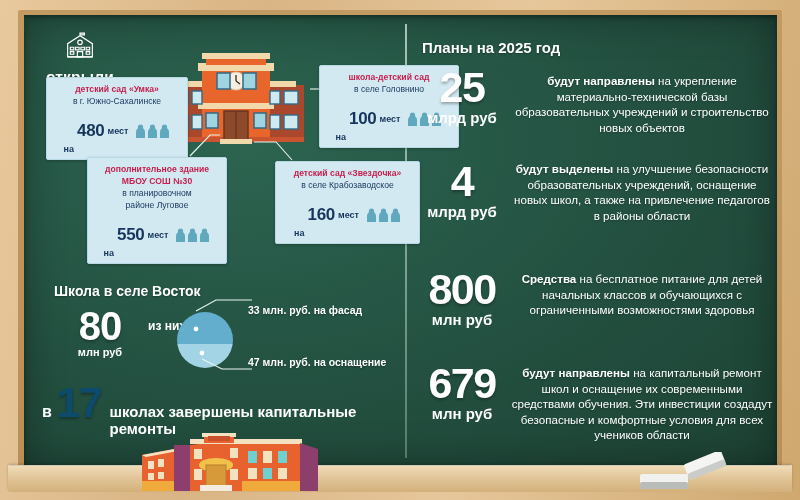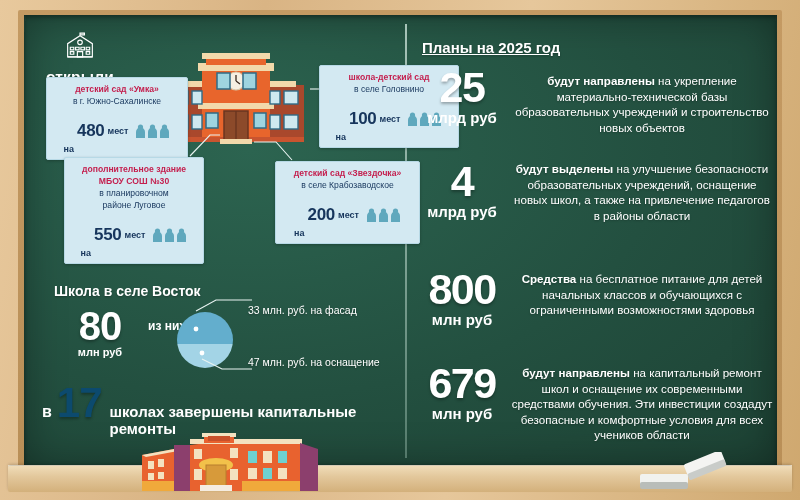--- a/index.html
+++ b/index.html
@@ -90,21 +90,21 @@
     margin-top: 1px;
   }
   .card .qty-na { color:#16355c; font-weight:700; font-size:9px;margin-top:36px; }
   .card .qty-num { color:#16355c; font-weight:700; font-size:17px; line-height:18px; letter-spacing:-.3px;}
   .card .qty-unit { color:#16355c; font-weight:700; font-size:9px; }
   .people { display:flex; gap:1px; margin-left:4px; }
   .people svg { width:11px; height:15px; display:block; }
 
   #card-umka   { left: 22px;  top: 62px;  width: 142px; }
   #card-golov  { left: 295px; top: 50px;  width: 140px; }
-  #card-mbou   { left: 40px;  top: 142px; width: 140px; }
+  #card-mbou   { left: 63px;  top: 142px; width: 140px; }
   #card-zvezda { left: 251px; top: 146px; width: 145px; }
 
   .leader { position: absolute; stroke: #e9f4f2; stroke-width: 1.1; fill: none; }
 
   
   #repaired-title {
     position: absolute; left: 30px; top: 268px;
     color: #fff; font-weight: 700; font-size: 14px;
     text-shadow: 0 1px 2px rgba(0,0,0,.3);
   }
@@ -114,42 +114,41 @@
     text-shadow: 0 2px 3px rgba(0,0,0,.3);
   }
   #amount80 .unit { color:#fff; font-weight:700; font-size:11px; margin-top:1px; }
   #izkoto {
     position:absolute; left:124px; top:304px;
     color:#fff; font-weight:700; font-size:12px;
   }
   #gt { position:absolute; left:176px; top:303px; color:#fff; font-weight:700; font-size:13px; }
   #pie { position: absolute; left: 152px; top: 296px; width: 58px; height: 58px; }
   .pie-label {
-    position: absolute; color: #fff; font-weight: 400; font-size: 10.5px;
+    position: absolute; color: #fff; font-weight: 700; font-size: 10.5px;
     text-shadow: 0 1px 2px rgba(0,0,0,.3); white-space: nowrap;
   }
   #pie-label-top { left: 224px; top: 289px; }
   #pie-label-bot { left: 224px; top: 341px; }
 
   #line17 { position: absolute; left: 18px; top: 368px; display:flex; align-items:baseline; }
   #line17 .v { color:#fff; font-weight:700; font-size:16px; margin-right:5px; }
   #line17 .num {
     color:#0c4a6e; font-weight:700; font-size:42px; line-height:40px; letter-spacing:-1px;
     text-shadow: 0 2px 3px rgba(0,0,0,.3); margin-right:8px;
   }
   #line17 .txt { color:#fff; font-weight:700; font-size:15px; }
 
   #school-bottom { position: absolute; left: 108px; top: 418px; width: 196px; height: 62px; }
 
   
   #plans-title {
     position: absolute; left: 9px; top: 24px;
     color: #fff; font-weight: 700; font-size: 15px;
     text-shadow: 0 1px 2px rgba(0,0,0,.3);
-    text-decoration: underline;
   }
   .plan-row { position: absolute; display: flex; align-items: flex-start; }
   .plan-amount { width: 86px; flex: 0 0 86px; text-align: center; }
   .plan-amount .big {
     color:#fff; font-weight:700; font-size:43px; line-height:40px; letter-spacing:-1.5px;
     text-shadow: 0 2px 3px rgba(0,0,0,.3);
   }
   .plan-amount .unit { color:#fff; font-weight:700; font-size:15px; margin-top:2px; }
   .plan-text {
     color:#fff; font-size:11.6px; line-height:15.5px; font-weight:400;
@@ -316,21 +315,21 @@
             </svg>
         </span>
       </div>
     </div>
 
     <div class="card" id="card-zvezda">
       <div class="title">детский сад «Звездочка»</div>
       <div class="sub">в селе Крабозаводское</div>
       <div class="qty-row">
         <span class="qty-na">на</span>
-        <span class="qty-num">200</span>
+        <span class="qty-num">160</span>
         <span class="qty-unit">мест</span>
         <span class="people">
           <svg viewBox="0 0 11 15">
               <circle cx="5.5" cy="3" r="2.6" fill="#5fa8bd"></circle>
               <path d="M1 8a4.5 4.5 0 019 0v6H1z" fill="#5fa8bd"></path>
             </svg>
           <svg viewBox="0 0 11 15">
               <circle cx="5.5" cy="3" r="2.6" fill="#5fa8bd"></circle>
               <path d="M1 8a4.5 4.5 0 019 0v6H1z" fill="#5fa8bd"></path>
             </svg>

